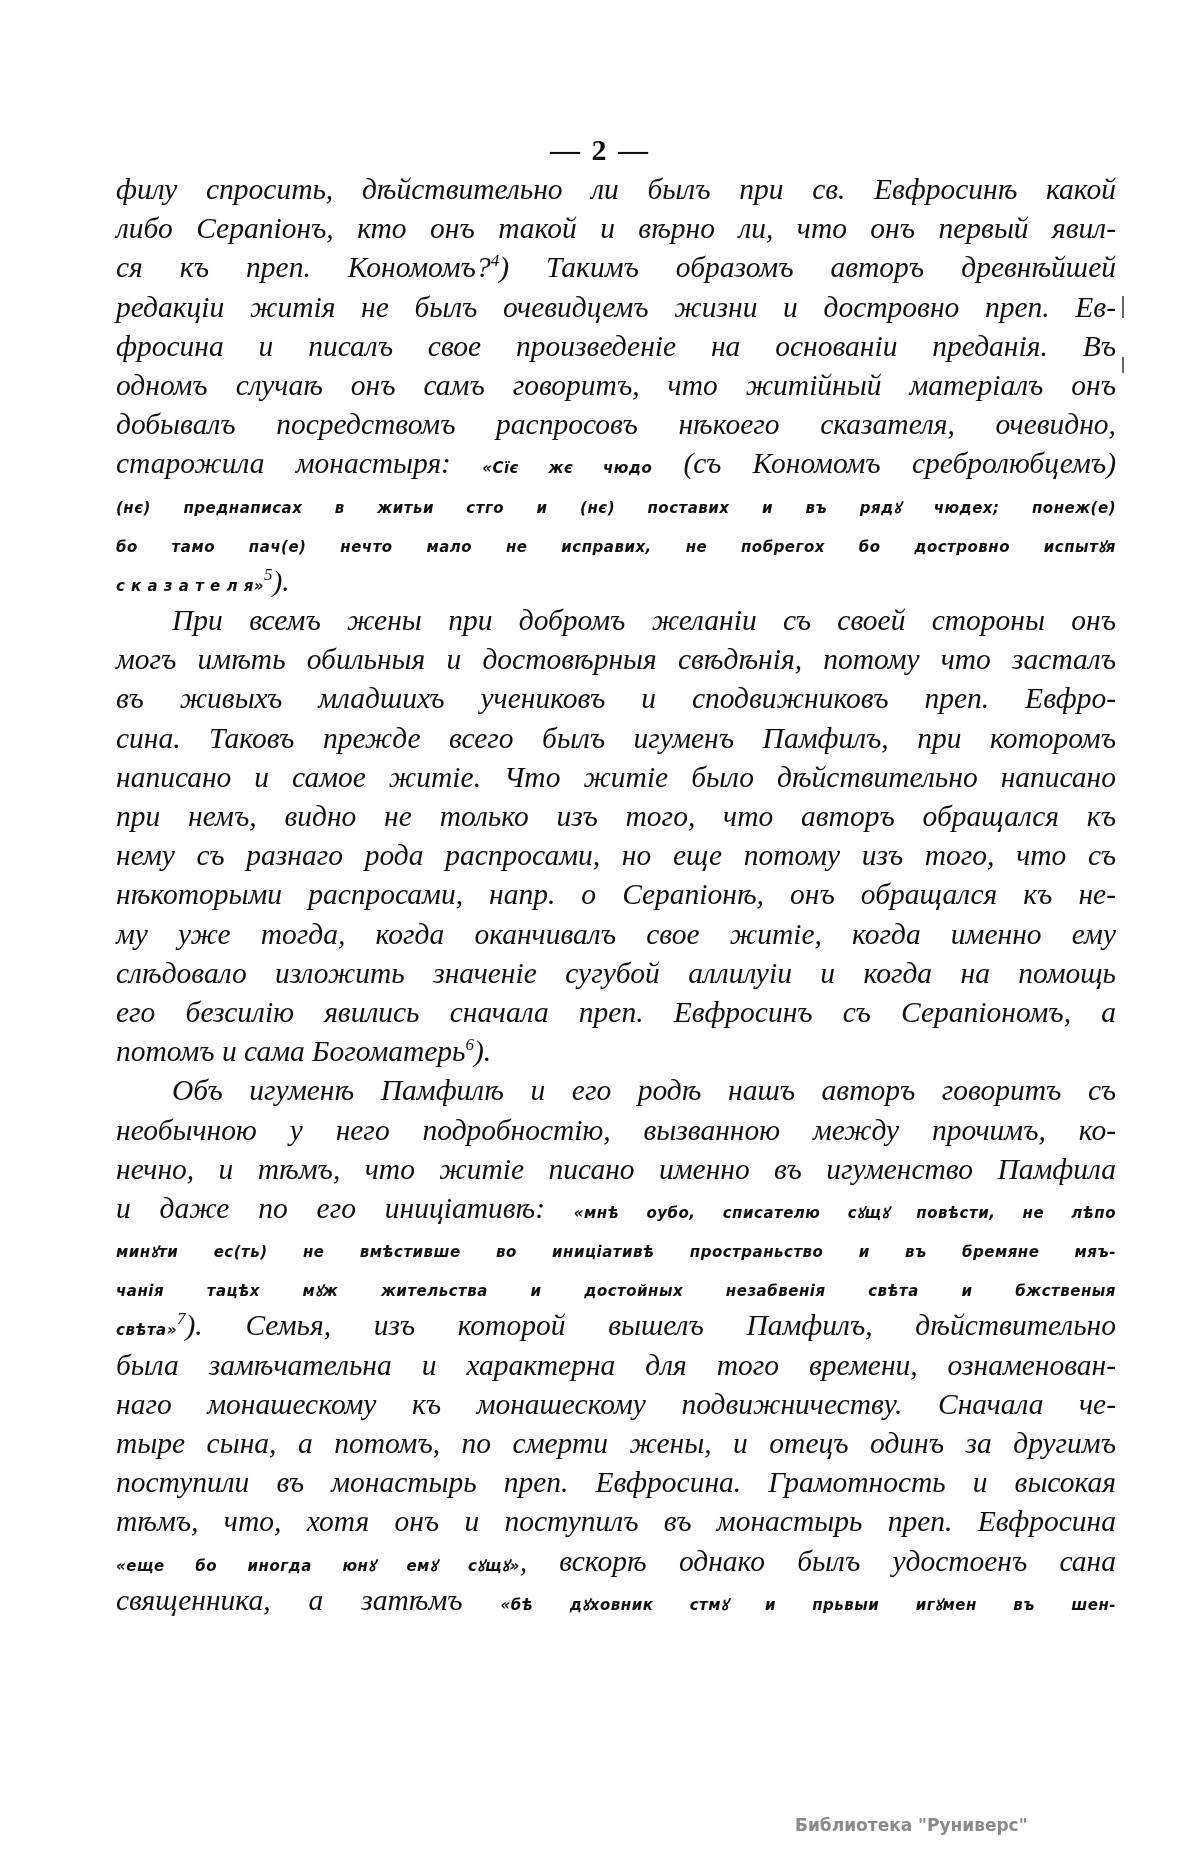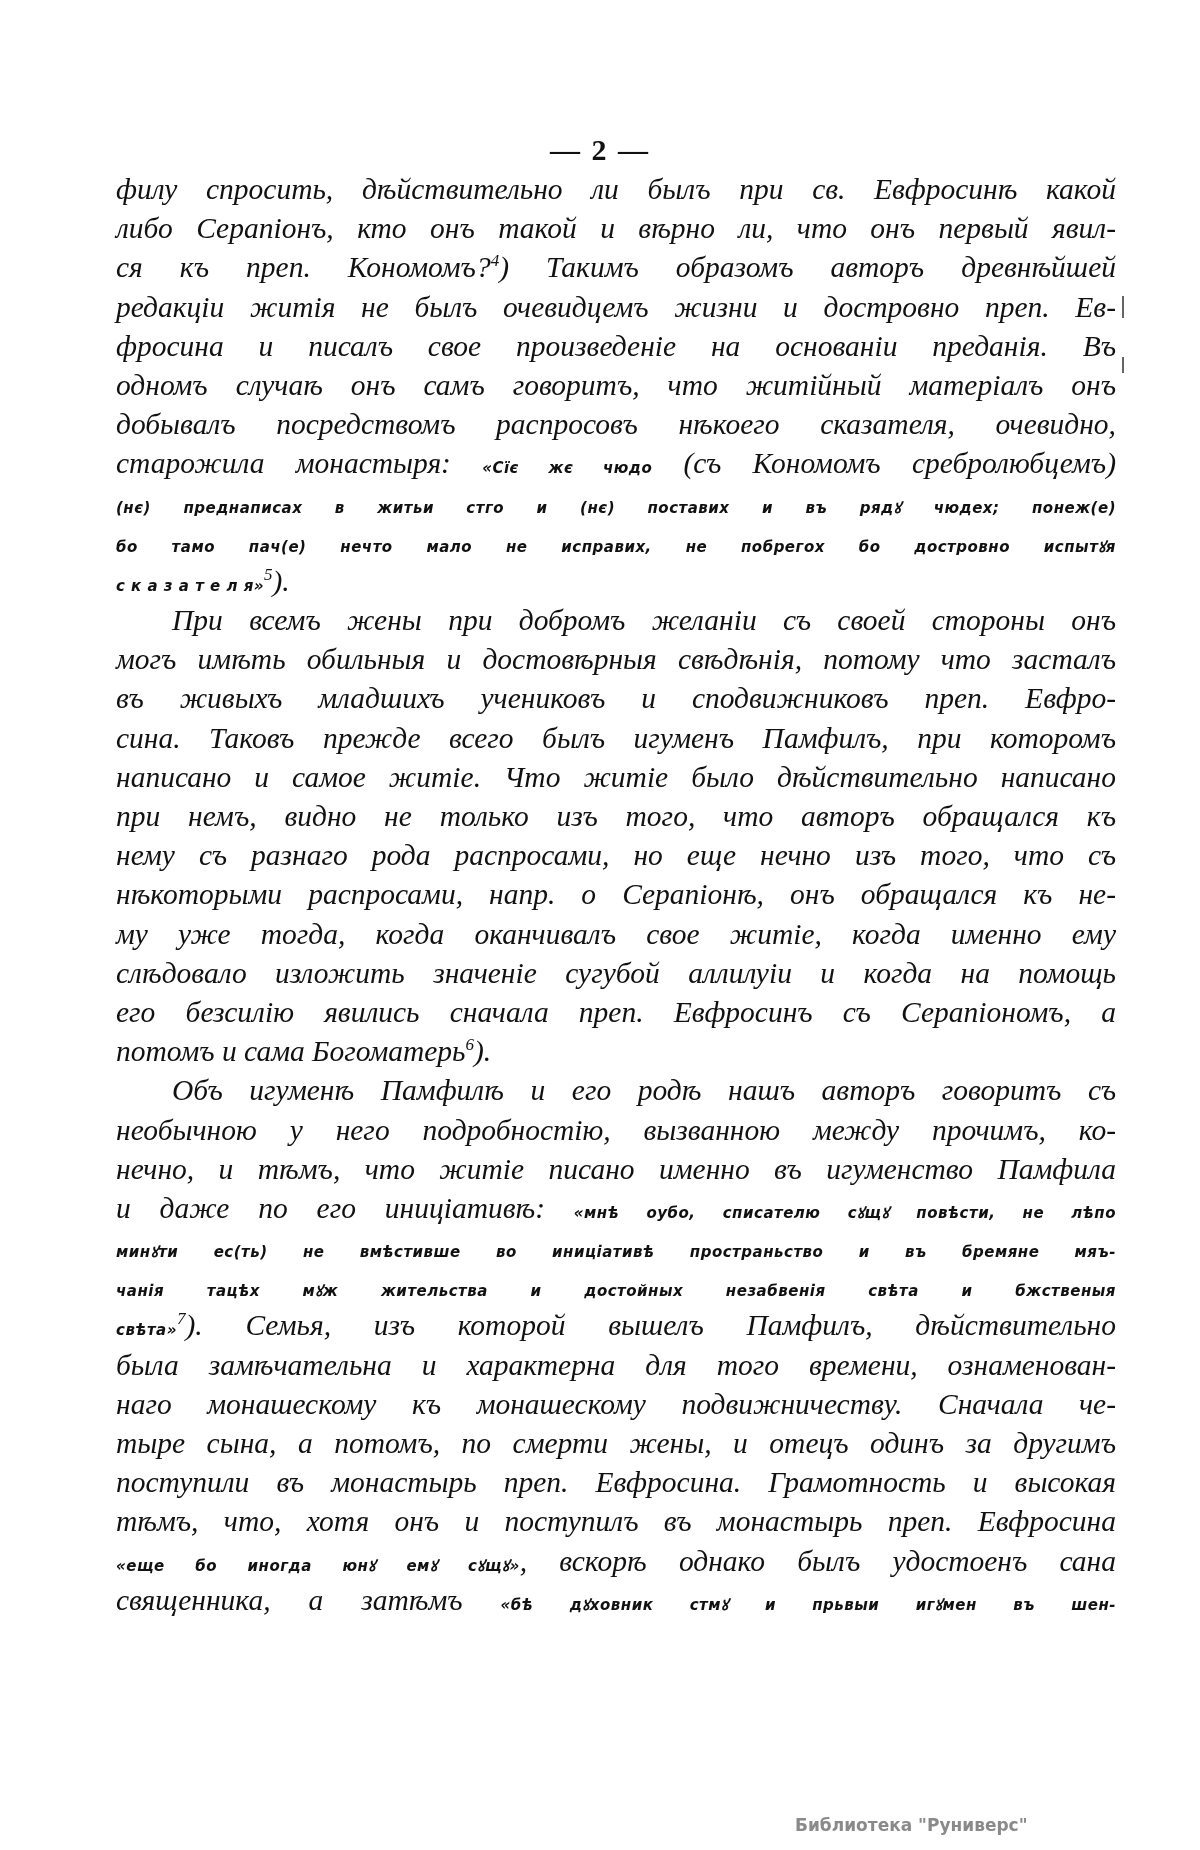--- a/index.html
+++ b/index.html
@@ -39,21 +39,21 @@
     <span class="line"><span>старожила монастыря: </span><span class="slav">«Сїє жє чюдо</span><span> (съ Кономомъ сребролюбцемъ)</span></span>
     <span class="line"><span class="slav">(нє) преднаписах в житьи стго и (нє) поставих и въ рядꙋ чюдех; понеж(е)</span></span>
     <span class="line"><span class="slav">бо тамо пач(е) нечто мало не исправих, не побрегох бо достровно испытꙋя</span></span>
     <span class="line last"><span class="slav">с к а з а т е л я»</span><sup>5</sup><span>).</span></span>
     <span class="line indent"><span>При всемъ жены при добромъ желаніи съ своей стороны онъ</span></span>
     <span class="line"><span>могъ имѣть обильныя и достовѣрныя свѣдѣнія, потому что засталъ</span></span>
     <span class="line"><span>въ живыхъ младшихъ учениковъ и сподвижниковъ преп. Евфро-</span></span>
     <span class="line"><span>сина. Таковъ прежде всего былъ игуменъ Памфилъ, при которомъ</span></span>
     <span class="line"><span>написано и самое житіе. Что житіе было дѣйствительно написано</span></span>
     <span class="line"><span>при немъ, видно не только изъ того, что авторъ обращался къ</span></span>
-    <span class="line"><span>нему съ разнаго рода распросами, но еще нечно изъ того, что съ</span></span>
+    <span class="line"><span>нему съ разнаго рода распросами, но еще потому изъ того, что съ</span></span>
     <span class="line"><span>нѣкоторыми распросами, напр. о Серапіонѣ, онъ обращался къ не-</span></span>
     <span class="line"><span>му уже тогда, когда оканчивалъ свое житіе, когда именно ему</span></span>
     <span class="line"><span>слѣдовало изложить значеніе сугубой аллилуіи и когда на помощь</span></span>
     <span class="line"><span>его безсилію явились сначала преп. Евфросинъ съ Серапіономъ, а</span></span>
     <span class="line last"><span>потомъ и сама Богоматерь</span><sup>6</sup><span>).</span></span>
     <span class="line indent"><span>Объ игуменѣ Памфилѣ и его родѣ нашъ авторъ говоритъ съ</span></span>
     <span class="line"><span>необычною у него подробностію, вызванною между прочимъ, ко-</span></span>
     <span class="line"><span>нечно, и тѣмъ, что житіе писано именно въ игуменство Памфила</span></span>
     <span class="line"><span>и даже по его иниціативѣ: </span><span class="slav">«мнѣ оубо, списателю сꙋщꙋ повѣсти, не лѣпо</span></span>
     <span class="line"><span class="slav">минꙋти ес(ть) не вмѣстивше во иниціативѣ пространьство и въ бремяне мяъ-</span></span>

